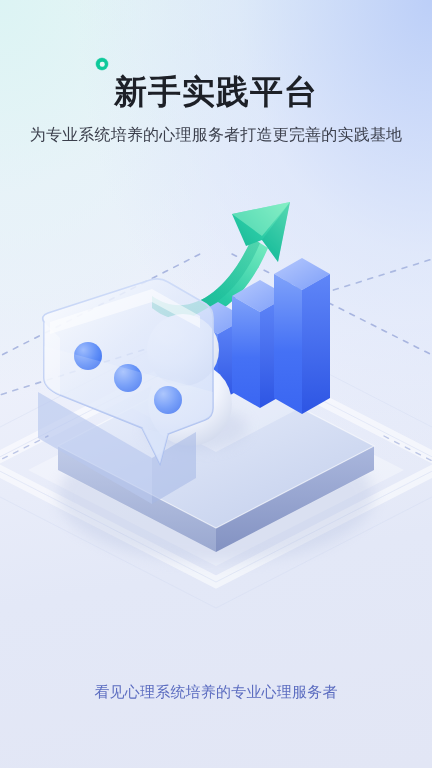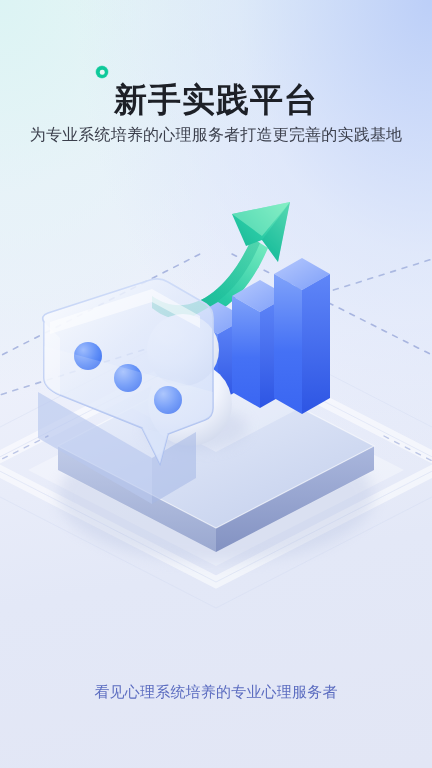--- a/index.html
+++ b/index.html
@@ -13,42 +13,42 @@
     width:432px; height:768px;
     overflow:hidden;
     background:
       radial-gradient(150% 110% at 100% 0%, rgba(186,205,248,0.95) 0%, rgba(214,226,250,0.55) 30%, rgba(232,238,252,0.0) 55%),
       radial-gradient(120% 90% at 0% 0%, rgba(220,244,244,0.98) 0%, rgba(229,245,246,0.6) 28%, rgba(238,244,250,0.0) 58%),
       linear-gradient(170deg, #e4f3f5 0%, #eaeffb 22%, #edf0fb 46%, #e3e8f7 72%, #e2e6f5 100%);
   }
 
   
   .header{
-    position:absolute; top:8px; left:0; width:100%;
+    position:absolute; top:0; left:0; width:100%;
     padding-top:74px; text-align:center; z-index:6;
   }
   .title-wrap{ position:relative; display:inline-block; }
   .dot-ring{
     position:absolute; left:-18px; top:-16px;
     width:12px; height:12px; border-radius:50%;
     background:#0ec99a;
     box-shadow:0 0 0 0.5px rgba(14,201,154,.5);
   }
   .dot-ring:after{
     content:""; position:absolute; left:50%; top:50%;
     transform:translate(-50%,-50%);
     width:4.5px; height:4.5px; border-radius:50%;
     background:#e9f6f4;
   }
   .page-title{
     font-size:33px; font-weight:bold; letter-spacing:1px;
     color:#1d2027; line-height:1.1;
   }
   .page-subtitle{
-    margin-top:7px; font-size:16px; color:#3b3f4c;
+    margin-top:15px; font-size:16px; color:#3b3f4c;
     letter-spacing:.2px;
   }
 
   
   .stage{
     position:absolute; left:0; top:196px;
     width:432px; height:420px;
     z-index:3;
   }
   .stage svg{ display:block; width:432px; height:420px; }

